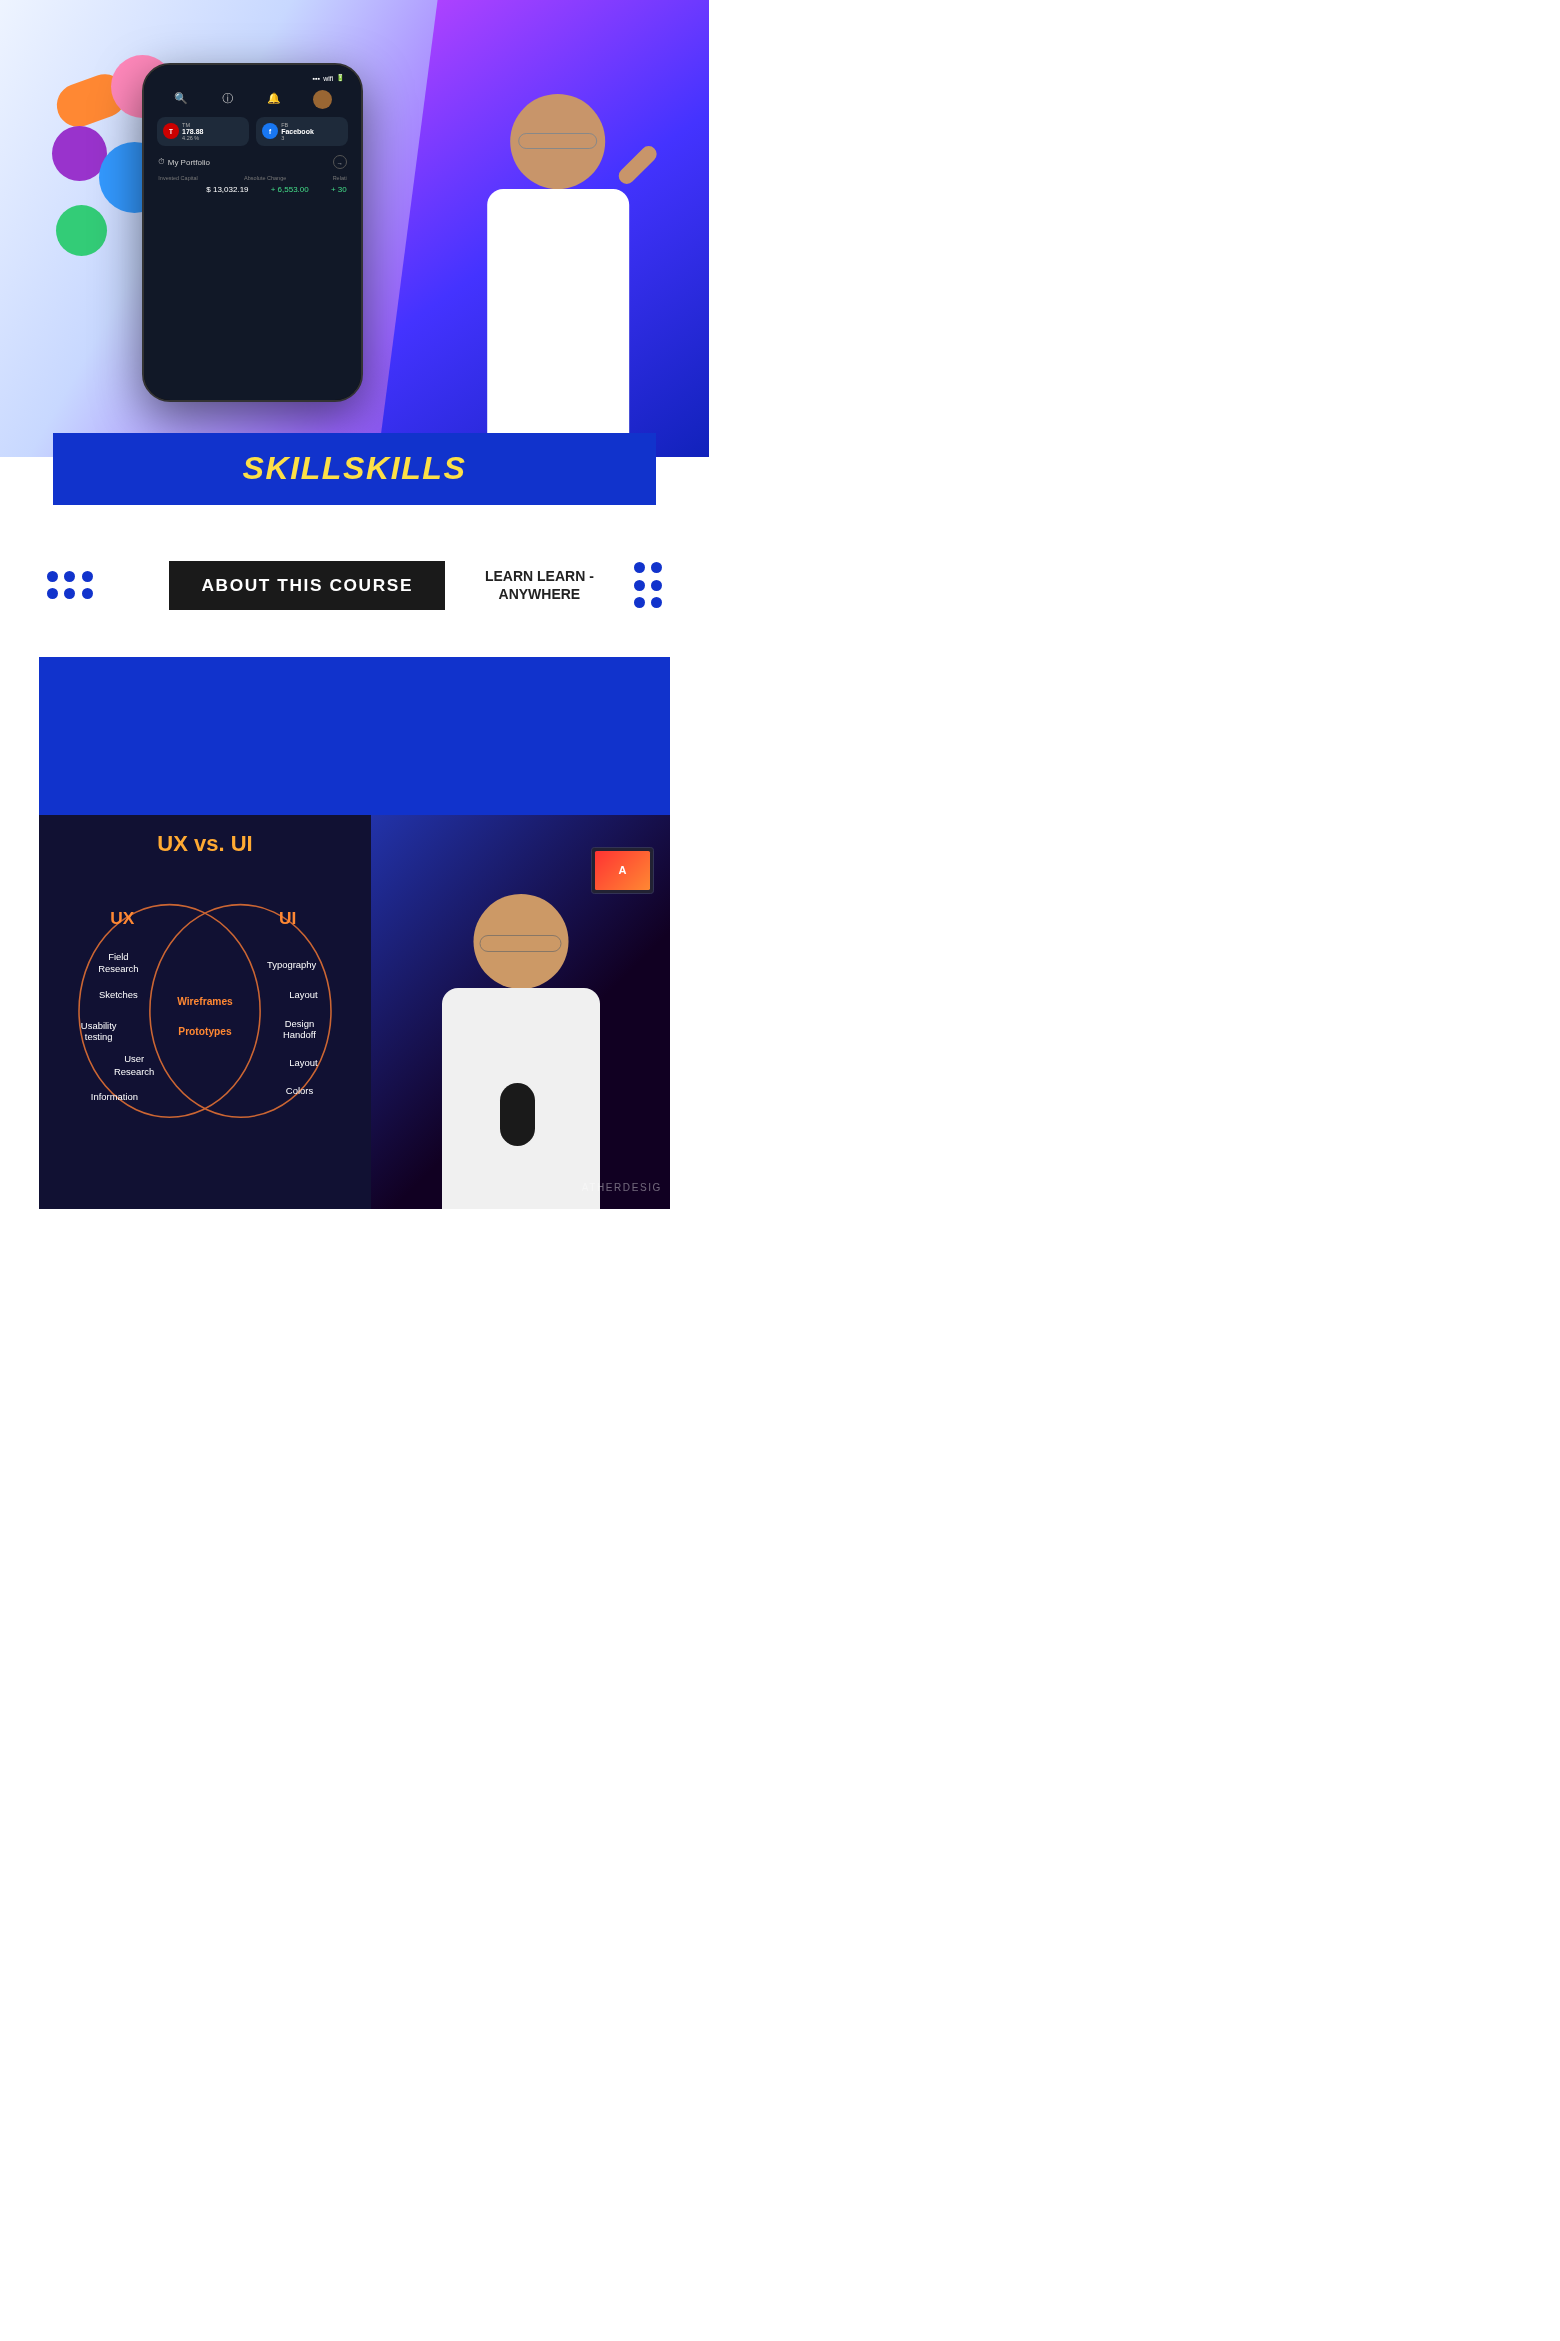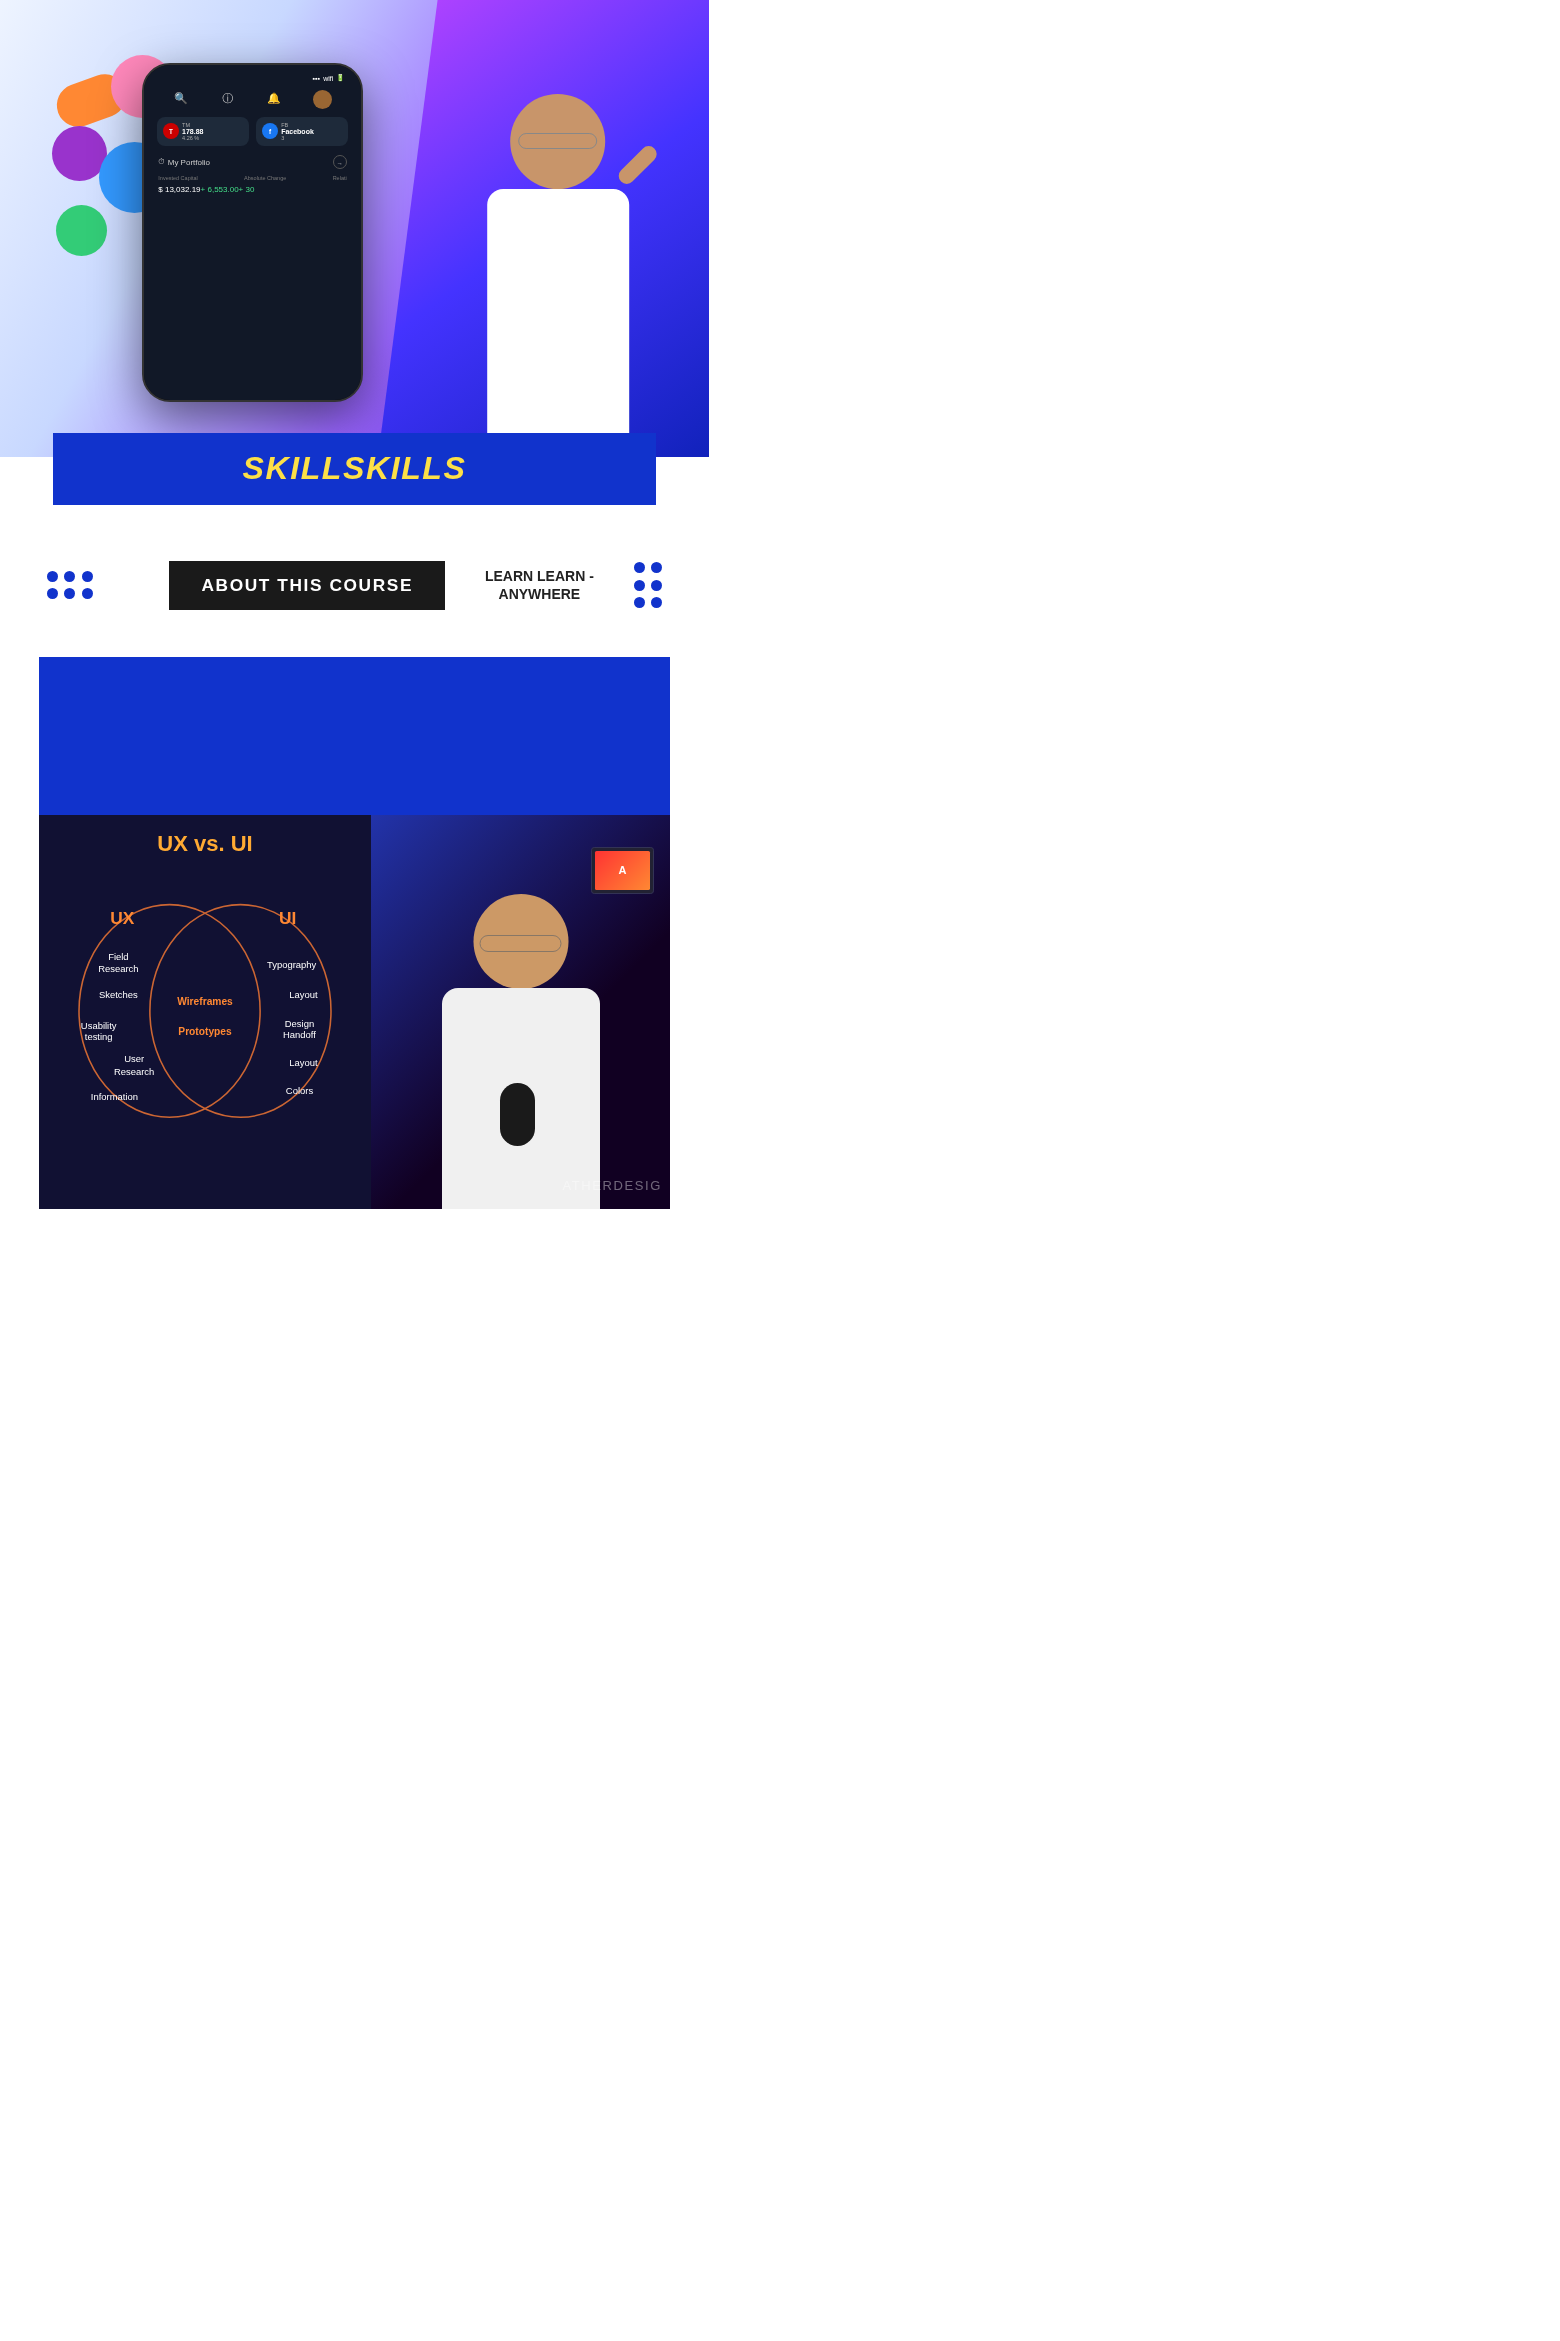--- a/index.html
+++ b/index.html
@@ -184,20 +184,22 @@
     }
     .portfolio-header {
       display: flex;
       justify-content: space-between;
       font-size: 5.5px;
       color: #777;
       margin-bottom: 3.2px;
     }
     .portfolio-values {
       display: flex;
+      justify-content: space-between;
+      margin-left: 48px;
     }
     .portfolio-val {
       font-size: 8px;
       color: #fff;
     }
     .portfolio-val.green { color: #44dd88; }
 
     
     .watermark {
       position: absolute;
@@ -626,21 +628,21 @@
               border-radius:19px;
               position:absolute;
               bottom:63px;left:50%;transform:translateX(-60%);
             "></div>
           </div>
         </div>
 
         <div style="
           position:absolute;
           bottom:16px;right:8px;
-          font-size:13px;color:rgba(255,255,255,0.4);
+          font-size:10px;color:rgba(255,255,255,0.4);
           letter-spacing:1.6px;
         ">ATHERDESIG</div>
       </div>
 
     </div>
   </div>
 </div>
 
 <div style="height:158px;background:#fff;"></div>
 

